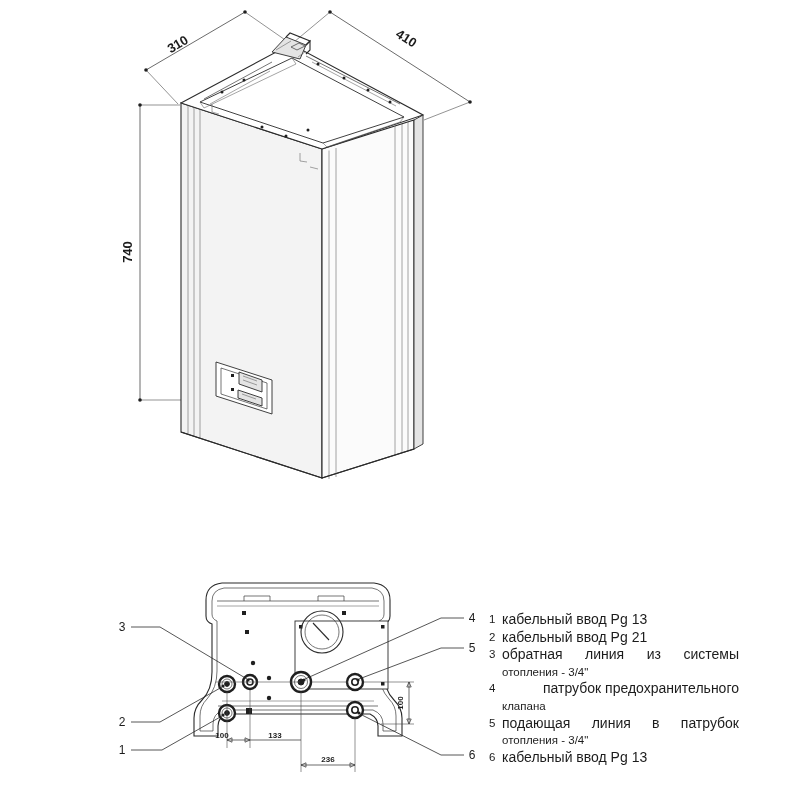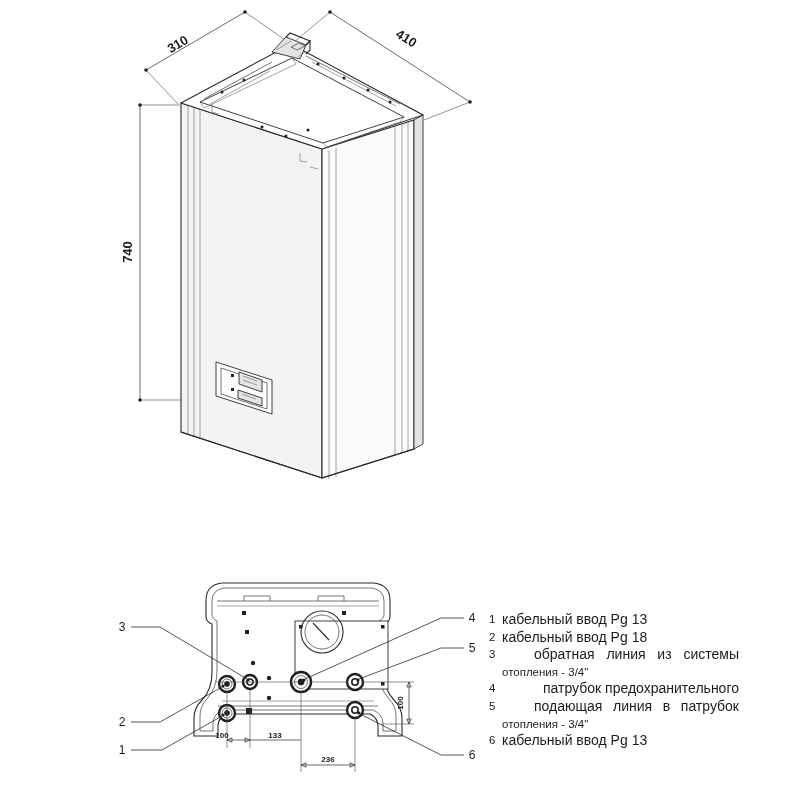--- a/index.html
+++ b/index.html
@@ -87,21 +87,20 @@
   }
   .leg-txt {
     flex: 1 1 auto;
     font-size: 14px;
     line-height: 16.6px;
     color: #1c1c1c;
   }
   .leg-txt.just {
     text-align: justify;
     text-align-last: justify;
-    margin-left: 32px;
   }
   .leg-txt.just2 {
     text-align: right;
   }
   .leg-cont {
     margin-left: 13px;
     font-size: 11.5px;
     line-height: 16.6px;
     color: #1c1c1c;
   }
@@ -406,33 +405,34 @@
 
   <div id="legend">
 
     <div class="leg-row">
       <span class="leg-num">1</span>
       <span class="leg-txt">кабельный ввод Pg 13</span>
     </div>
 
     <div class="leg-row">
       <span class="leg-num">2</span>
-      <span class="leg-txt">кабельный ввод Pg 18</span>
+      <span class="leg-txt">кабельный ввод Pg 21</span>
     </div>
 
     <div class="leg-row">
       <span class="leg-num">3</span>
       <span class="leg-txt just">обратная линия из системы</span>
     </div>
     <div class="leg-cont">отопления - 3/4"</div>
 
     <div class="leg-row">
       <span class="leg-num">4</span>
       <span class="leg-txt just2">патрубок предохранительного</span>
     </div>
+    <div class="leg-cont">клапана</div>
 
     <div class="leg-row">
       <span class="leg-num">5</span>
       <span class="leg-txt just">подающая линия в патрубок</span>
     </div>
     <div class="leg-cont">отопления - 3/4"</div>
 
     <div class="leg-row">
       <span class="leg-num">6</span>
       <span class="leg-txt">кабельный ввод Pg 13</span>

